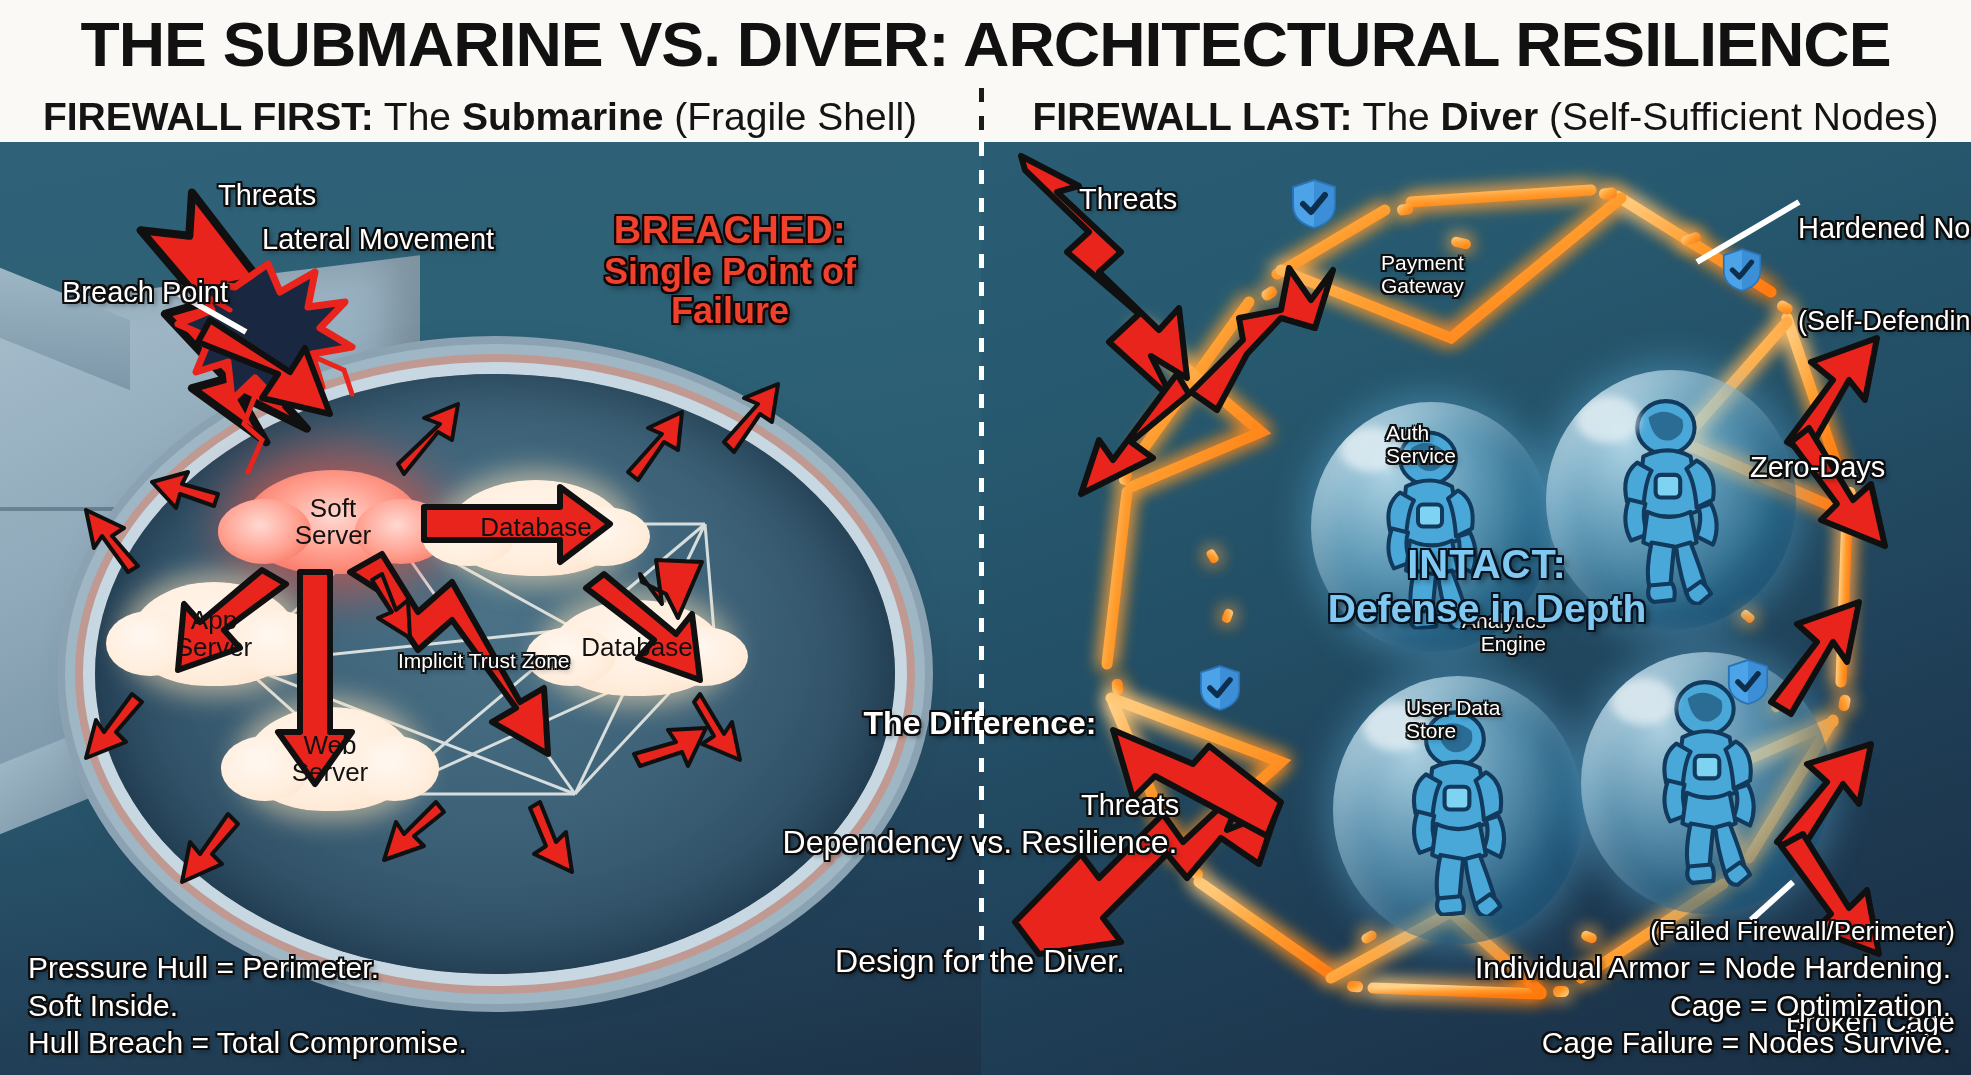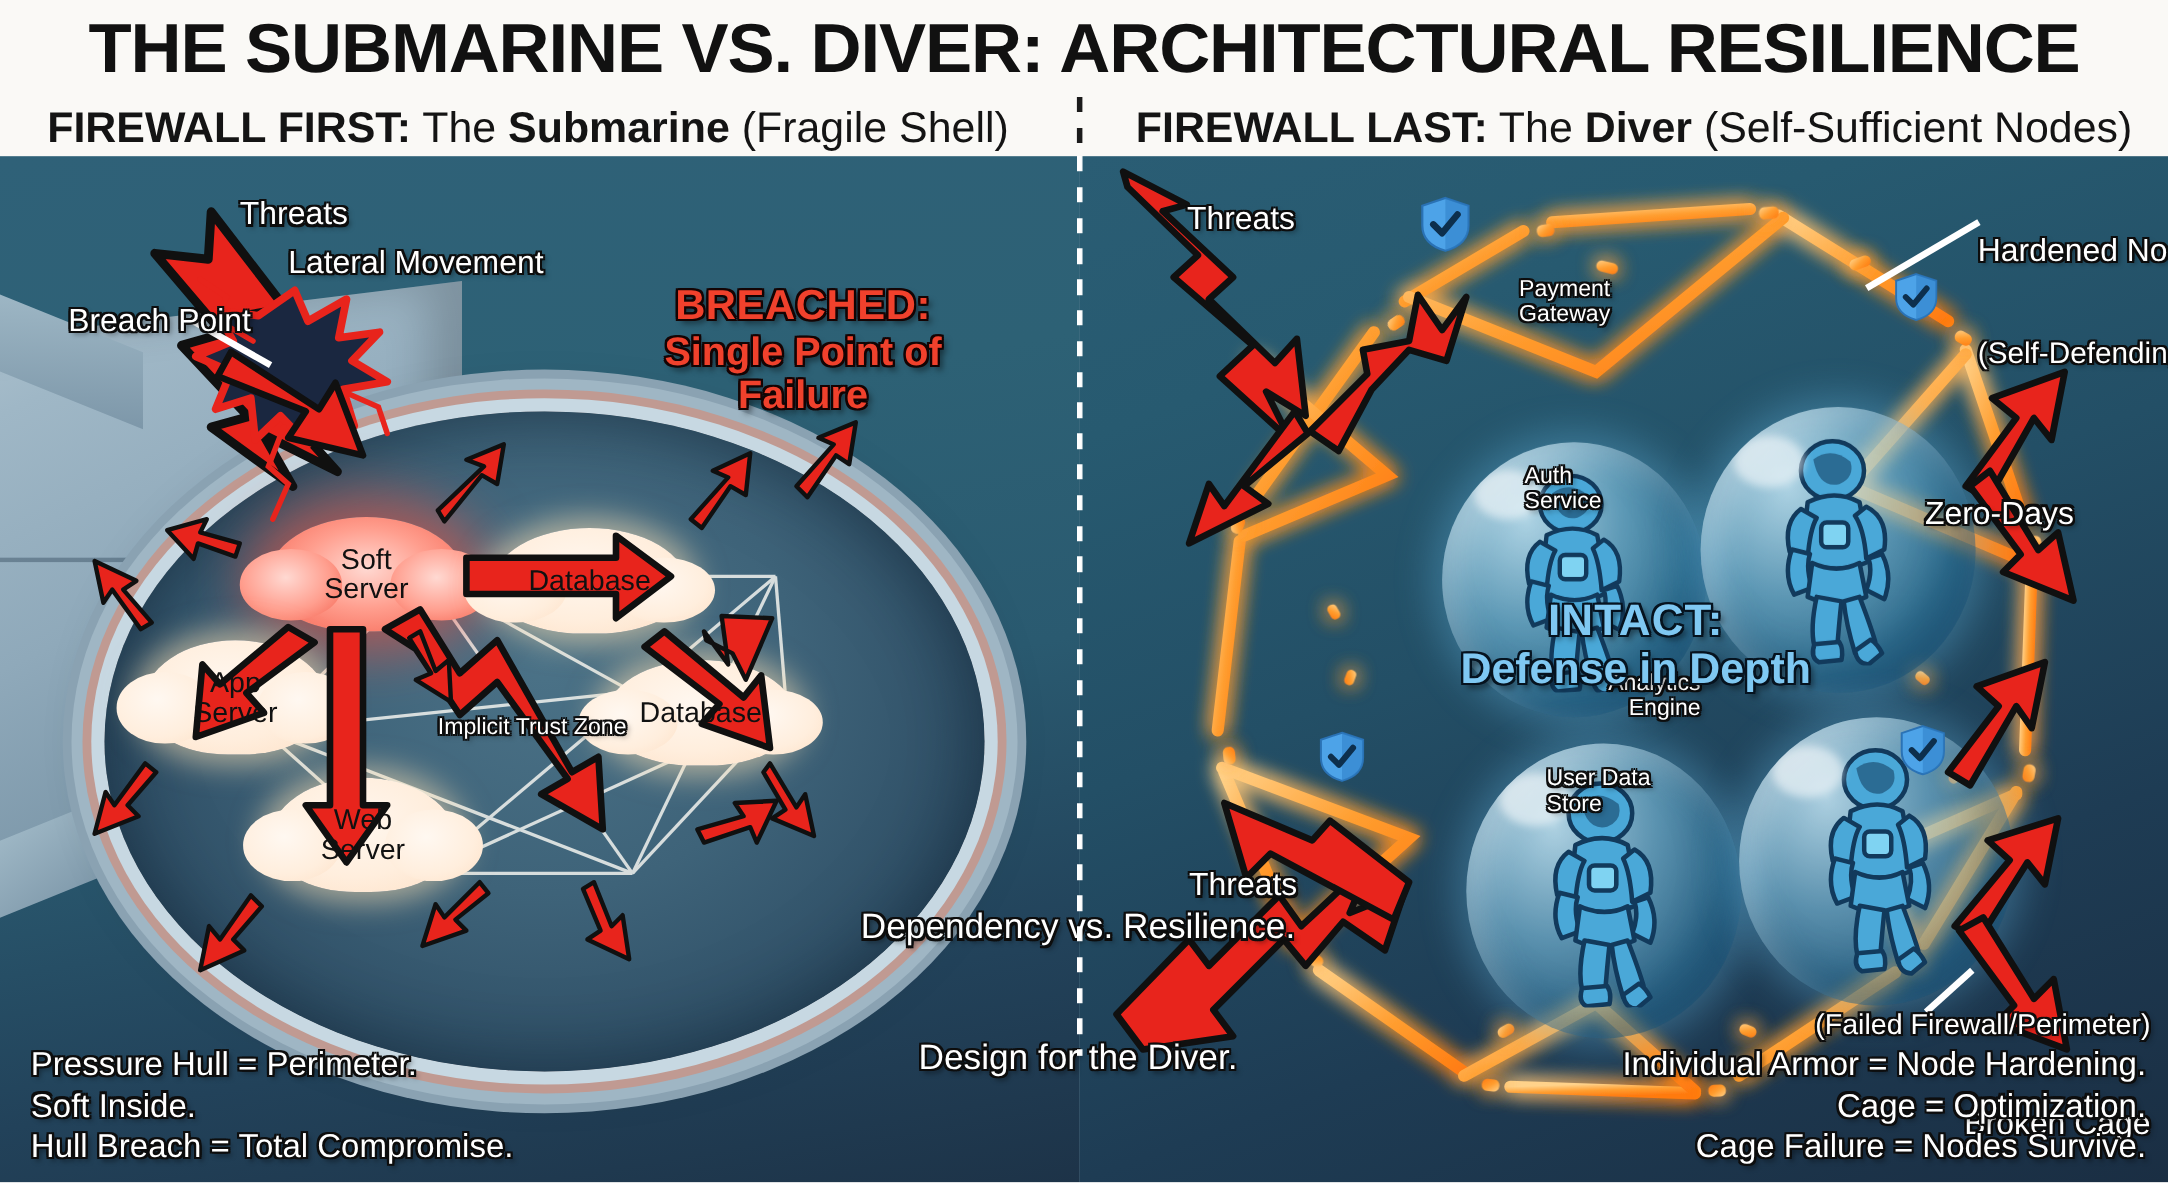--- a/index.html
+++ b/index.html
@@ -115,21 +115,20 @@
   .olabel.sm{font-size:21px;}
   .olabel.md{font-size:29px;}
 
   .breach-red{
     position:absolute;z-index:45;text-align:center;line-height:1.1;
     font-weight:bold;color:#f0412c;
     text-shadow:
       -2px -2px 0 #140404, 2px -2px 0 #140404, -2px 2px 0 #140404, 2px 2px 0 #140404,
       0 -2px 0 #140404, 0 2px 0 #140404, -2px 0 0 #140404, 2px 0 0 #140404,
       4px 4px 6px rgba(0,0,0,.55);
-    margin-top: 48px;
   }
   .breach-red .l1{font-size:38px;letter-spacing:.5px;}
   .breach-red .l2{font-size:36px;}
 
   .intact-blue{
     position:absolute;z-index:45;text-align:center;line-height:1.12;
     font-weight:bold;color:#7fc8f2;
     text-shadow:
       -2px -2px 0 #06131f, 2px -2px 0 #06131f, -2px 2px 0 #06131f, 2px 2px 0 #06131f,
       0 -2px 0 #06131f, 0 2px 0 #06131f, -2px 0 0 #06131f, 2px 0 0 #06131f,
@@ -526,20 +525,21 @@
       <div class="l1">INTACT:</div>
       <div class="l2">Defense in Depth</div>
     </div>
 
     <div class="foot" id="foot-right">Individual Armor = Node Hardening.
 Cage = Optimization.
 Cage Failure = Nodes Survive.</div>
   </div>
 
   <div class="foot" id="foot-center">
+    <div class="fc-title">The Difference:</div>
     <div>Dependency vs. Resilience.</div>
     <div>Design for the Diver.</div>
   </div>
 
   <div class="divider top-dark"></div>
   <div class="divider" style="top:142px;height:818px;"></div>
 
 </div>
 
 </body></html>

